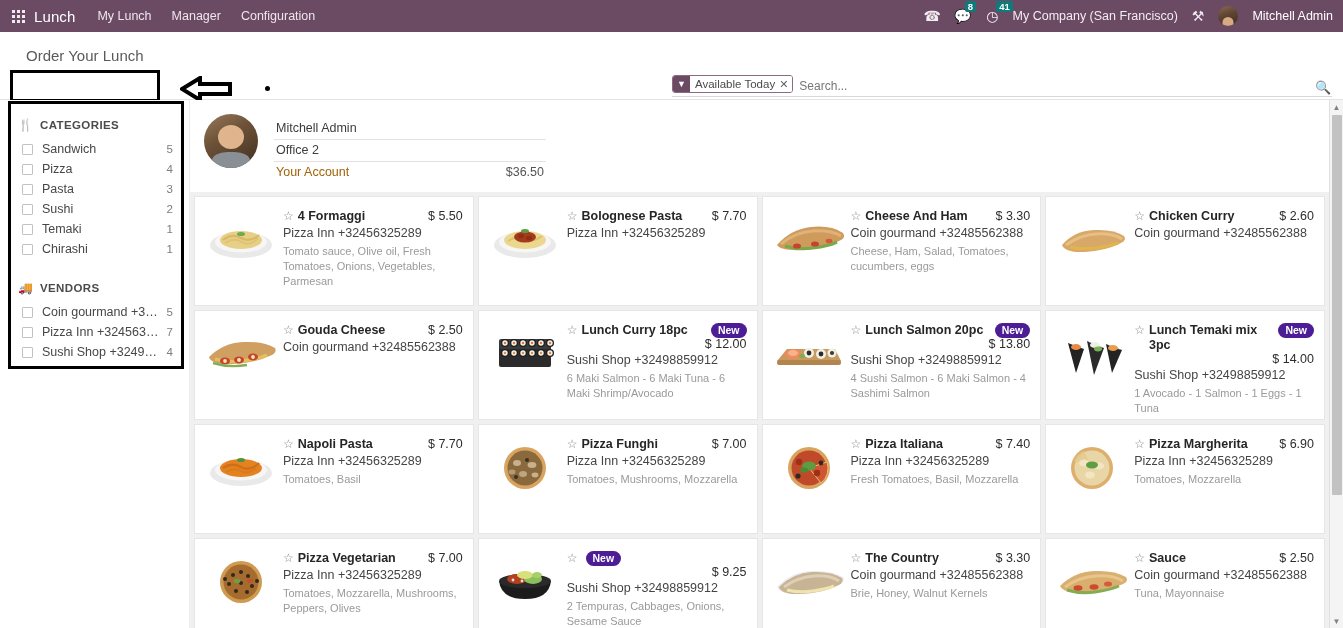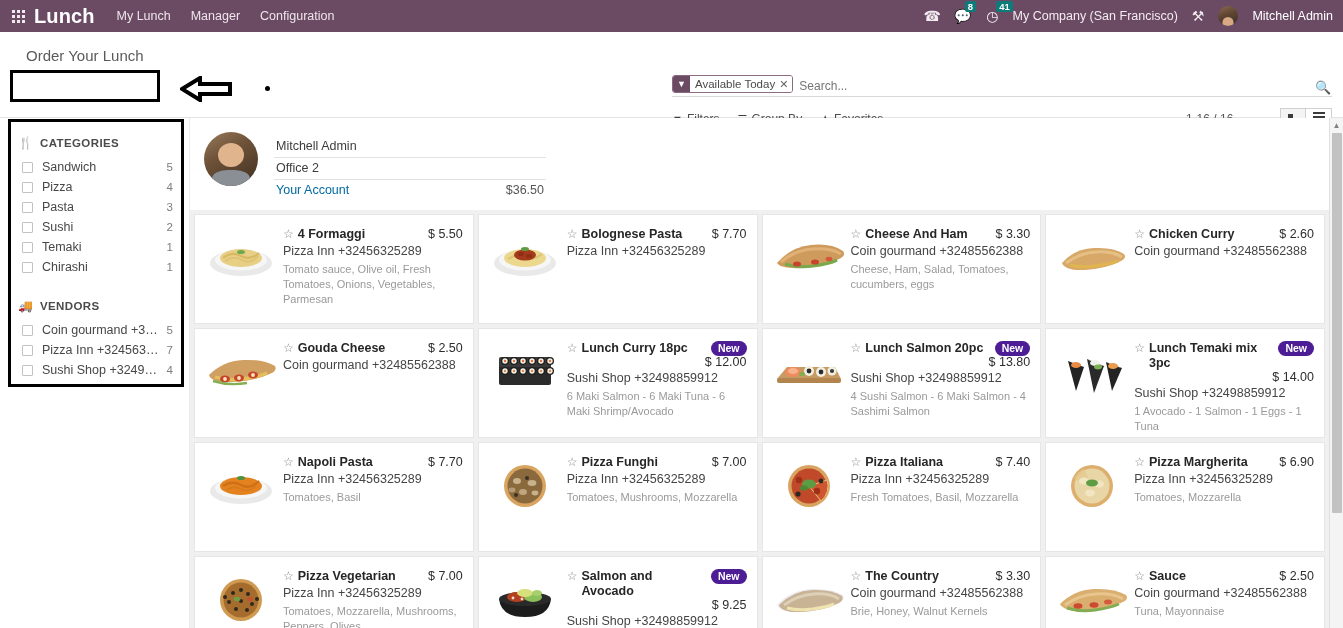--- a/index.html
+++ b/index.html
@@ -10,42 +10,42 @@
   }
 
   
   .navbar {
     height: 32px; background: #6b4a63; display: flex; align-items: center;
     padding: 0 10px 0 8px; color: #f2eef1; font-size: 13px; position: relative;
   }
   .apps-grid { display: grid; grid-template-columns: repeat(3,3px); grid-template-rows: repeat(3,3px);
     gap: 2px; margin-right: 9px; margin-left: 4px; }
   .apps-grid i { background: #f0e9ee; width: 3px; height: 3px; display: block; }
-  .brand { font-size: 20px; font-weight: 700; color: #fff; margin-right: 22px; letter-spacing: .1px; }
+  .brand { font-size: 15px; font-weight: 400; color: #fff; margin-right: 22px; letter-spacing: .1px; }
   .nav-item { font-size: 12.5px; color: #efe6ec; margin-right: 20px; white-space: nowrap; }
   .nav-right { margin-left: auto; display: flex; align-items: center; gap: 14px; }
   .nav-ico { position: relative; display: flex; align-items: center; color: #f3ecf1; font-size: 14px; }
   .badge-cnt {
     position: absolute; top: -7px; left: 10px; background: #0e7a7a; color: #fff;
     font-size: 9.5px; line-height: 11px; padding: 0 3px; border-radius: 2px; font-weight: 600;
   }
   .company-name { font-size: 12.5px; color: #f3ecf1; white-space: nowrap; }
   .avatar-nav {
     width: 20px; height: 20px; border-radius: 50%; overflow: hidden; flex: none;
     background: linear-gradient(160deg,#8d6a4e 0%,#5e4431 45%,#3b2f27 100%);
     position: relative;
   }
   .avatar-nav::after {
     content: ""; position: absolute; left: 50%; top: 56%; transform: translateX(-50%);
     width: 11px; height: 11px; border-radius: 50% 50% 42% 42%; background: #d7a985;
   }
   .user-name { font-size: 12.5px; color: #fff; white-space: nowrap; }
 
   
-  .cp { position: relative; height: 86px; border-bottom: 1px solid #e4e4e4; background: #fff; }
+  .cp { position: relative; height: 68px; border-bottom: 1px solid #e4e4e4; background: #fff; }
   .page-title {
     position: absolute; left: 20px; top: 12px; font-size: 15px; color: #5a5a5a;
     background: #fff; padding: 3px 6px;
   }
   .anno-box {
     position: absolute; left: 10px; top: 38px; width: 150px; height: 32px;
     border: 3px solid #000; pointer-events: none;
   }
   .anno-arrow { position: absolute; left: 180px; top: 44px; width: 52px; height: 26px; }
   .anno-dot { position: absolute; left: 265px; top: 54px; width: 5px; height: 5px; background: #000; border-radius: 50%; }
@@ -112,21 +112,21 @@
     width: 26px; height: 24px; border-radius: 50%; background: #e0b48d;
   }
   .avatar-big::after {
     content: ""; position: absolute; left: 50%; bottom: -6px; transform: translateX(-50%);
     width: 38px; height: 22px; border-radius: 40% 40% 0 0; background: #8a8f96;
   }
   .acct-fields { flex: 1; max-width: 272px; padding-top: 6px; }
   .acct-line { display: flex; justify-content: space-between; align-items: baseline; border-bottom: 1px solid #e2e2e2; padding: 3px 2px 4px 2px; }
   .acct-line.last { border-bottom: none; }
   .acct-k { font-size: 12.5px; color: #3c3c3c; }
-  .acct-k.muted { color: #0369a1; }
+  .acct-k.muted { color: #a16207; }
   .acct-v { font-size: 12.5px; color: #555; }
 
   .grid-wrap { position: absolute; top: 92px; left: 0; right: 14px; bottom: 0; overflow: hidden; }
   .grid {
     display: grid; grid-template-columns: repeat(4, 1fr); gap: 4px; padding: 4px 4px 0 4px;
   }
   .card { background: #fff; border: 1px solid #e6e6e6; height: 110px; display: flex; padding: 6px 8px 6px 4px; overflow: hidden; }
   .card-img { width: 84px; flex: none; display: flex; align-items: flex-start; justify-content: center; padding-top: 12px; }
   .thumb { width: 76px; height: 48px; }
   .card-body { flex: 1; min-width: 0; padding-top: 6px; padding-right: 2px; }
@@ -679,21 +679,20 @@
                 <ellipse cx="46" cy="22" rx="9" ry="5" fill="#8cc05a"></ellipse>
                 <ellipse cx="38" cy="18" rx="8" ry="4" fill="#d7e07a"></ellipse>
                 <ellipse cx="50" cy="18" rx="5" ry="3" fill="#a7d06a"></ellipse>
                 <circle cx="26" cy="23" r="1.4" fill="#e2e2d8"></circle>
                 <circle cx="35" cy="24" r="1.4" fill="#e2e2d8"></circle>
               </svg>
             </div>
             <div class="card-body">
               <div class="ttl-row">
                 <span class="star">☆</span>
-                <span class="prod-name">Salmon and Avocado</span>
                 <span class="badge-new">New</span>
               </div>
               <div class="price-row2">
                 <span class="price">$ 9.25</span>
               </div>
               <div class="vendor">Sushi Shop +32498859912</div>
               <div class="descr">2 Tempuras, Cabbages, Onions, Sesame Sauce</div>
             </div>
           </div>
           <div class="card">

